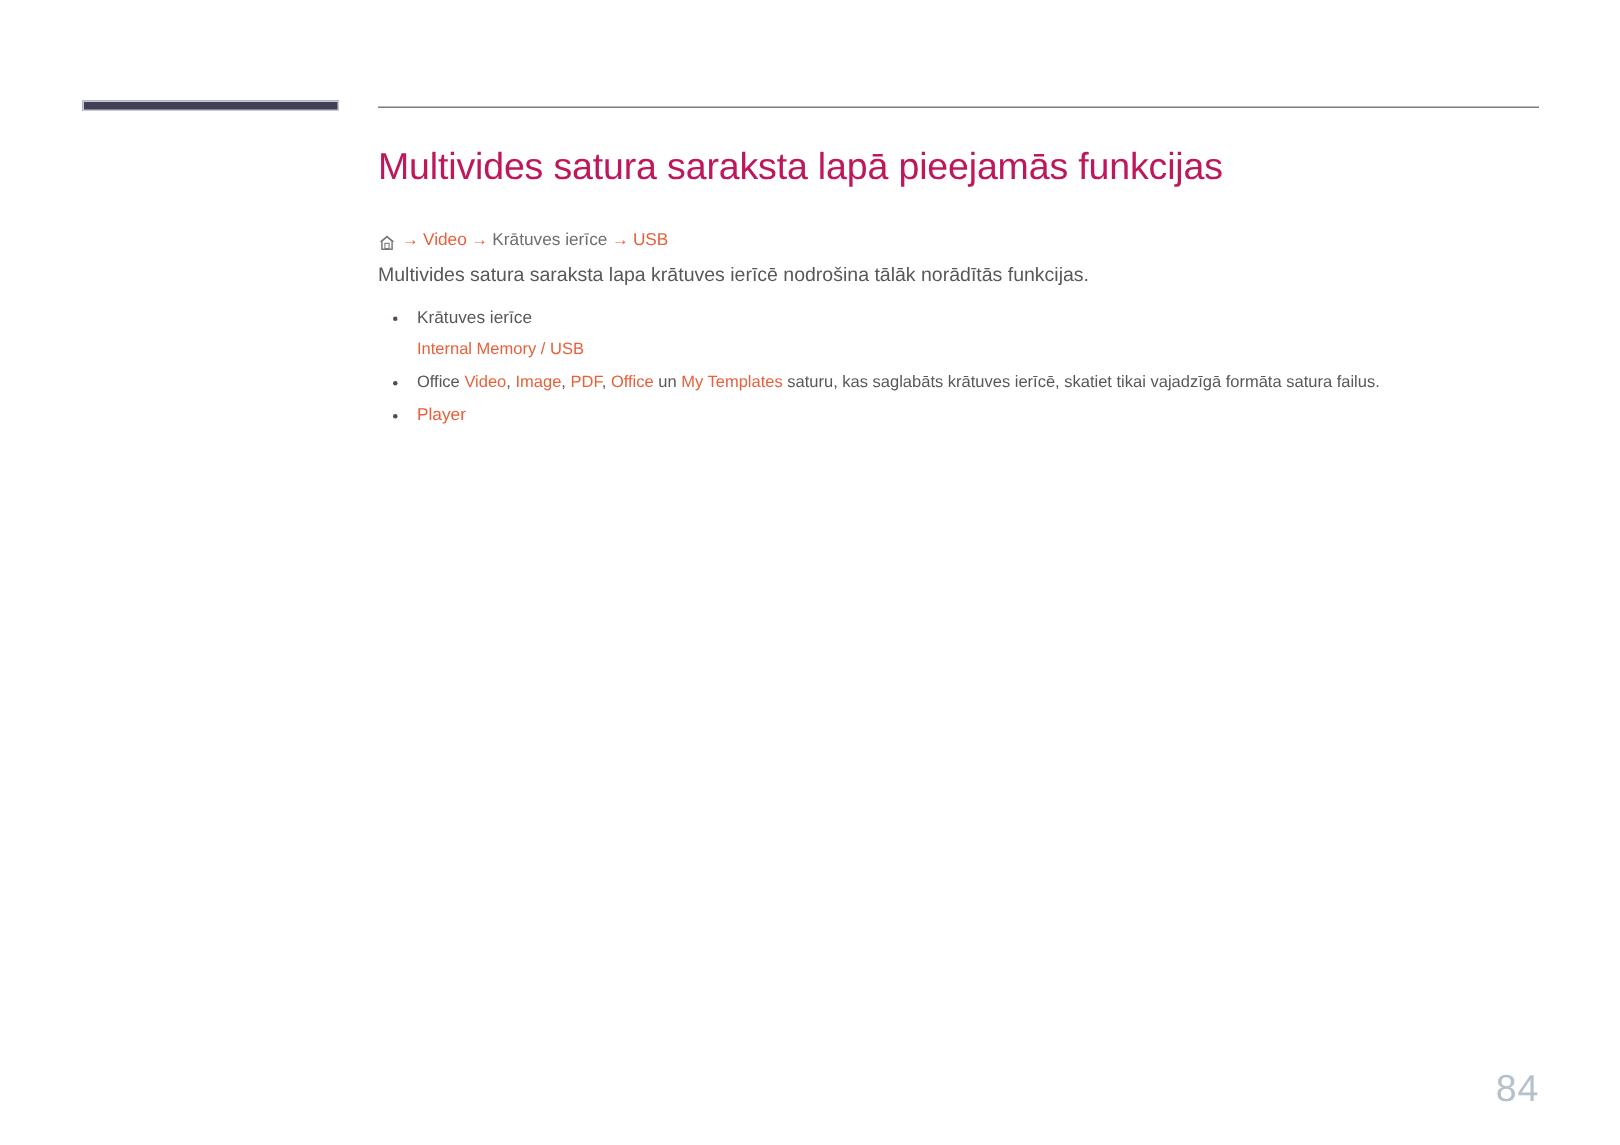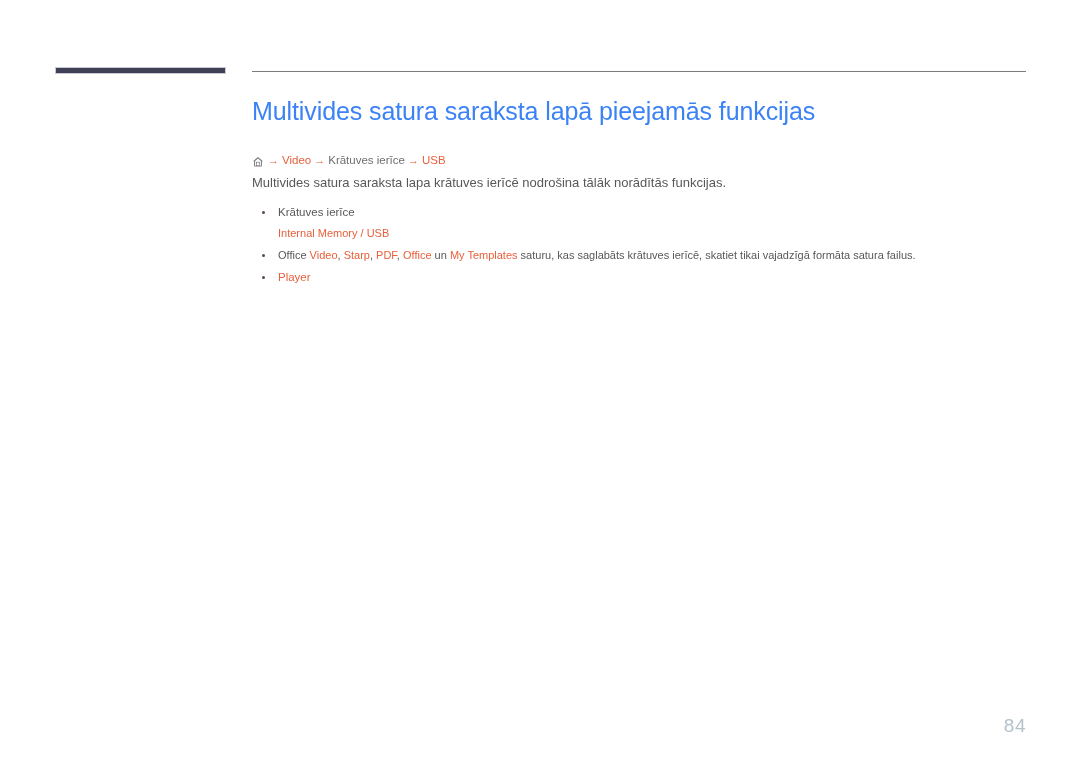--- a/index.html
+++ b/index.html
@@ -51,21 +51,21 @@
     position: absolute;
     left: 252px;
     top: 96px;
     width: 780px;
   }
 
   .page-title {
     font-size: 25px;
     line-height: 31px;
     font-weight: 400;
-    color: #3b82f6;
+    color: #be185d;
     letter-spacing: -0.1px;
     margin: 0;
     white-space: nowrap;
   }
 
   
   .breadcrumb {
     margin-top: 26px;
     font-size: 11.5px;
     line-height: 15px;
@@ -133,21 +133,21 @@
     margin-top: 5px;
   }
   .li-sub.accent { color: #e8603c; }
   .tok { color: #e8603c; }
 
   
   .page-number {
     position: absolute;
     right: 54px;
     bottom: 23px;
-    font-size: 19px;
+    font-size: 25px;
     line-height: 28px;
     color: #b4c2cc;
     letter-spacing: 0.5px;
   }
 </style>
 </head>
 <body>
 
 <div class="page">
 
@@ -178,21 +178,21 @@
     <p class="intro">Multivides satura saraksta lapa krātuves ierīcē nodrošina tālāk norādītās funkcijas.</p>
 
     <ul class="bullets">
 
       <li>
         <div class="li-head">Krātuves ierīce</div>
         <div class="li-sub accent"><span class="tok">Internal Memory</span><span class="tok"> / </span><span class="tok">USB</span></div>
       </li>
 
       <li>
-        <div class="li-sub"><span>Office </span><span class="tok">Video</span><span>, </span><span class="tok">Starp</span><span>, </span><span class="tok">PDF</span><span>, </span><span class="tok">Office</span><span> un </span><span class="tok">My Templates</span><span> saturu, kas saglabāts krātuves ierīcē, skatiet tikai vajadzīgā formāta satura failus.</span></div>
+        <div class="li-sub"><span>Office </span><span class="tok">Video</span><span>, </span><span class="tok">Image</span><span>, </span><span class="tok">PDF</span><span>, </span><span class="tok">Office</span><span> un </span><span class="tok">My Templates</span><span> saturu, kas saglabāts krātuves ierīcē, skatiet tikai vajadzīgā formāta satura failus.</span></div>
       </li>
 
       <li>
         <div class="li-head accent">Player</div>
       </li>
 
     </ul>
 
   </div>
 

